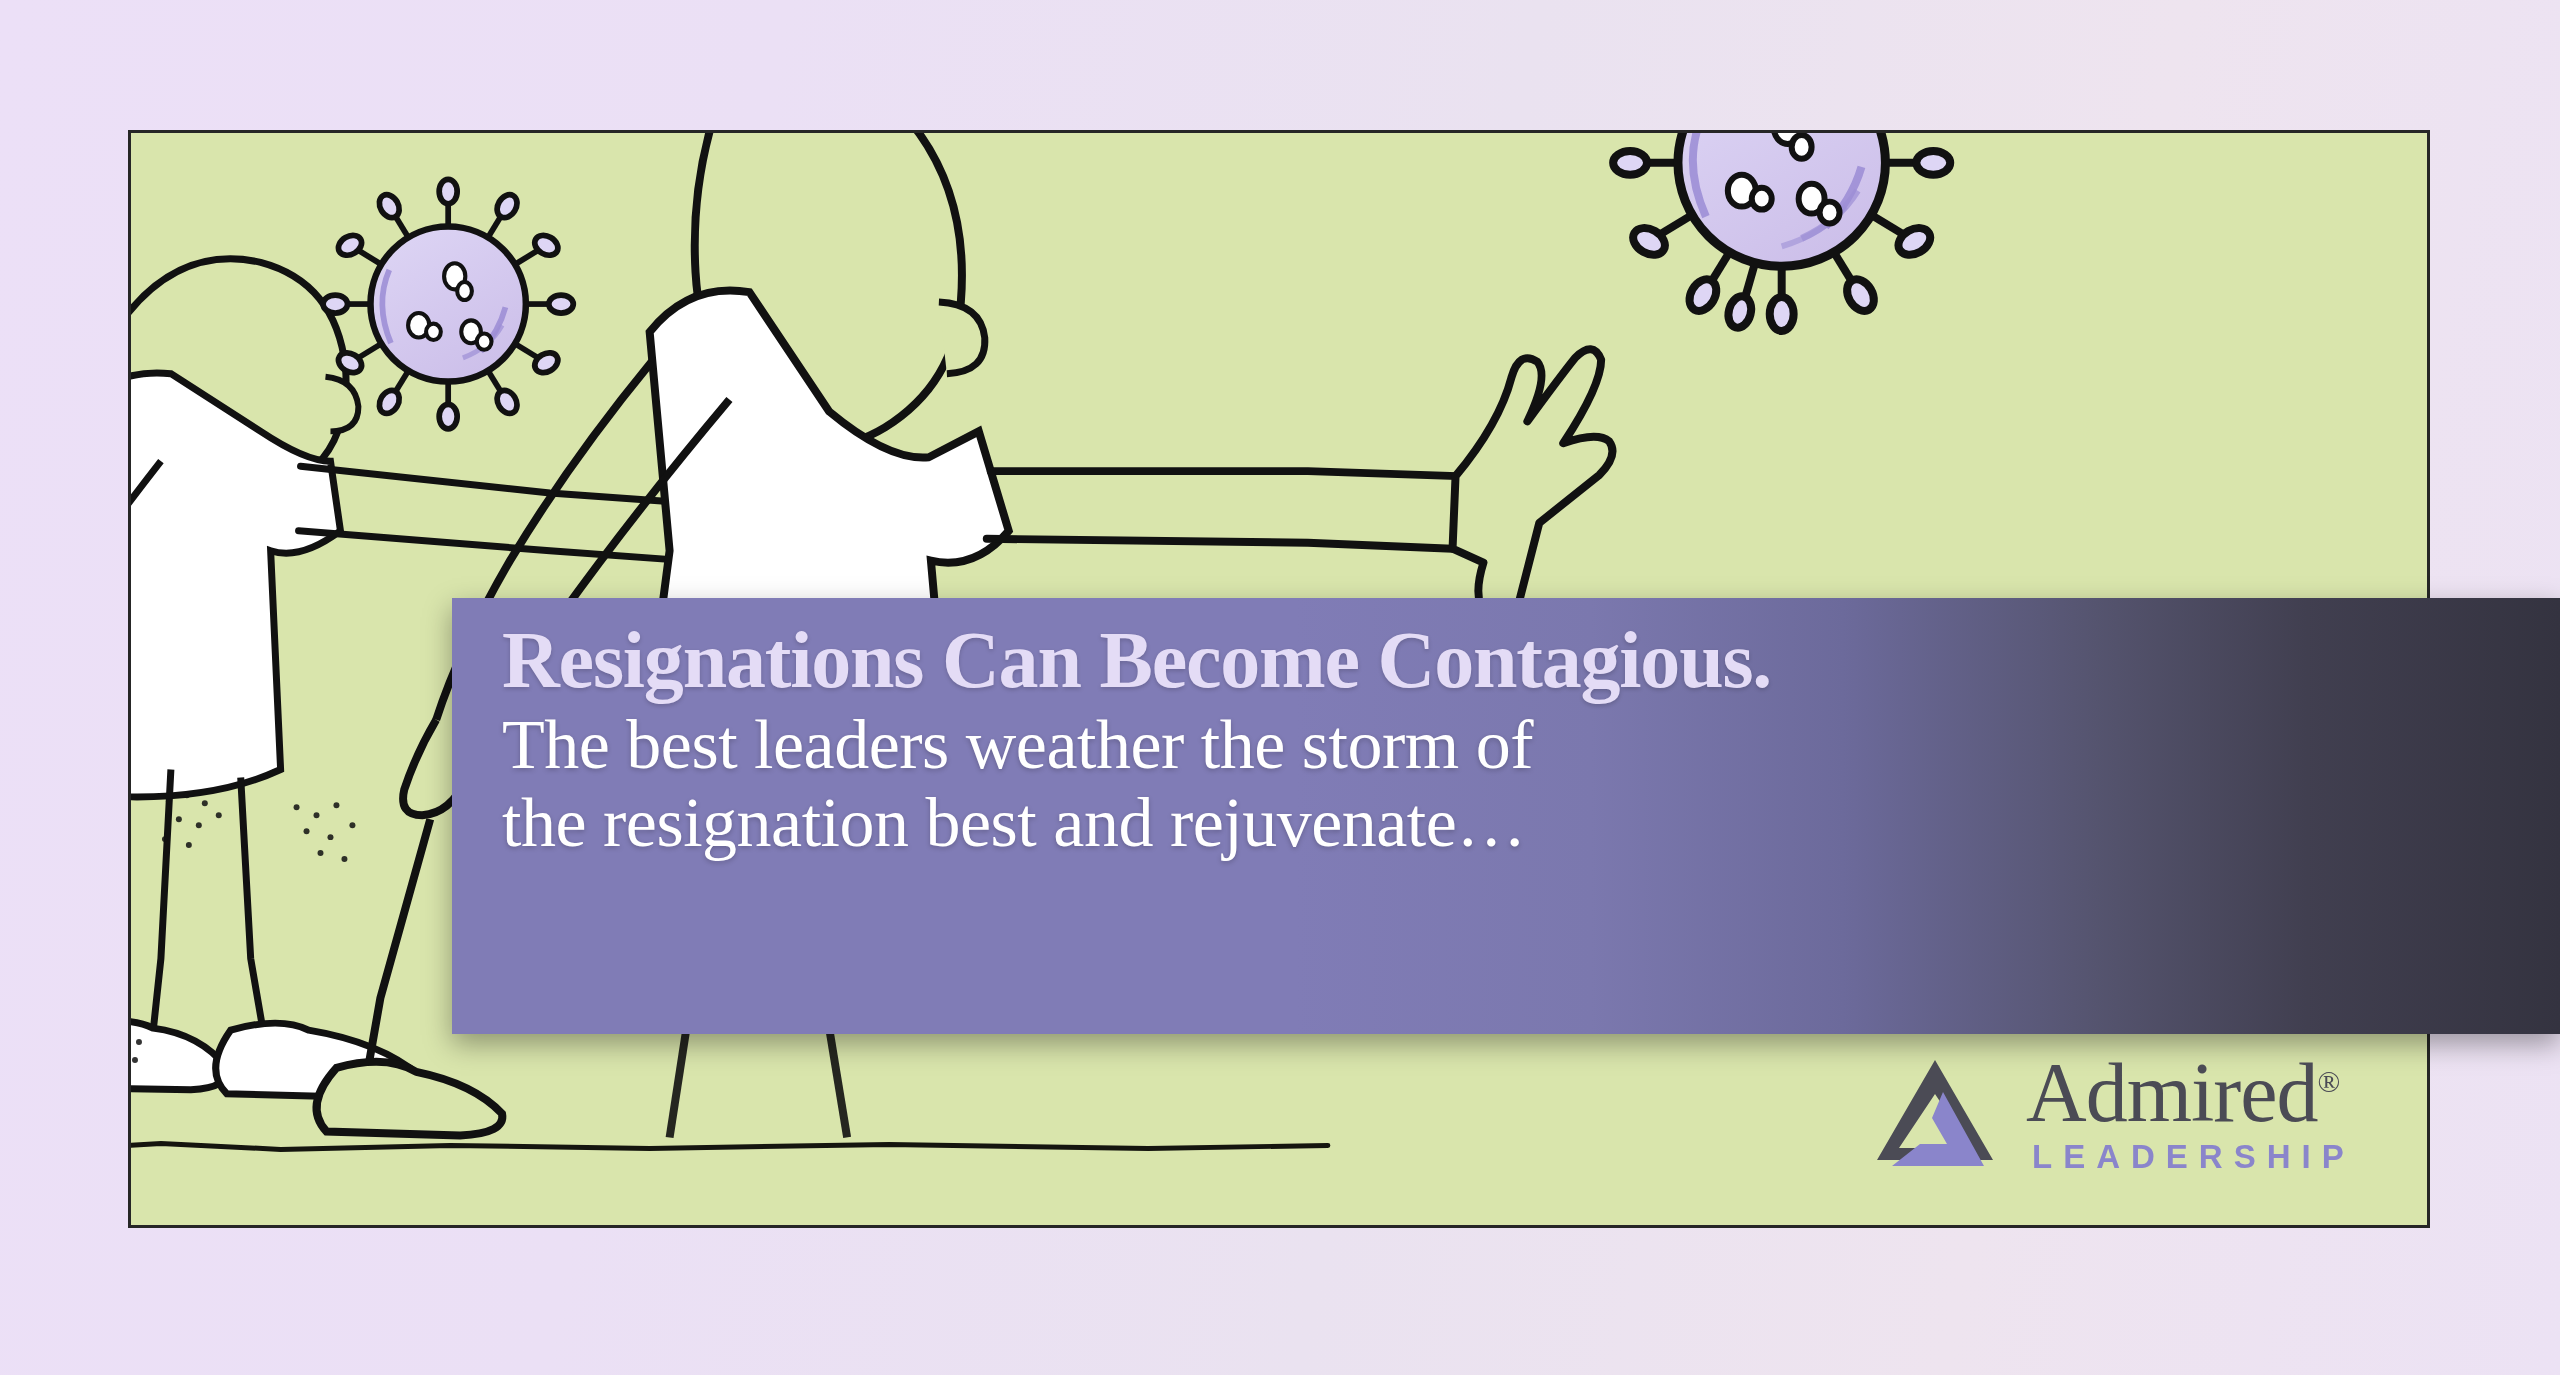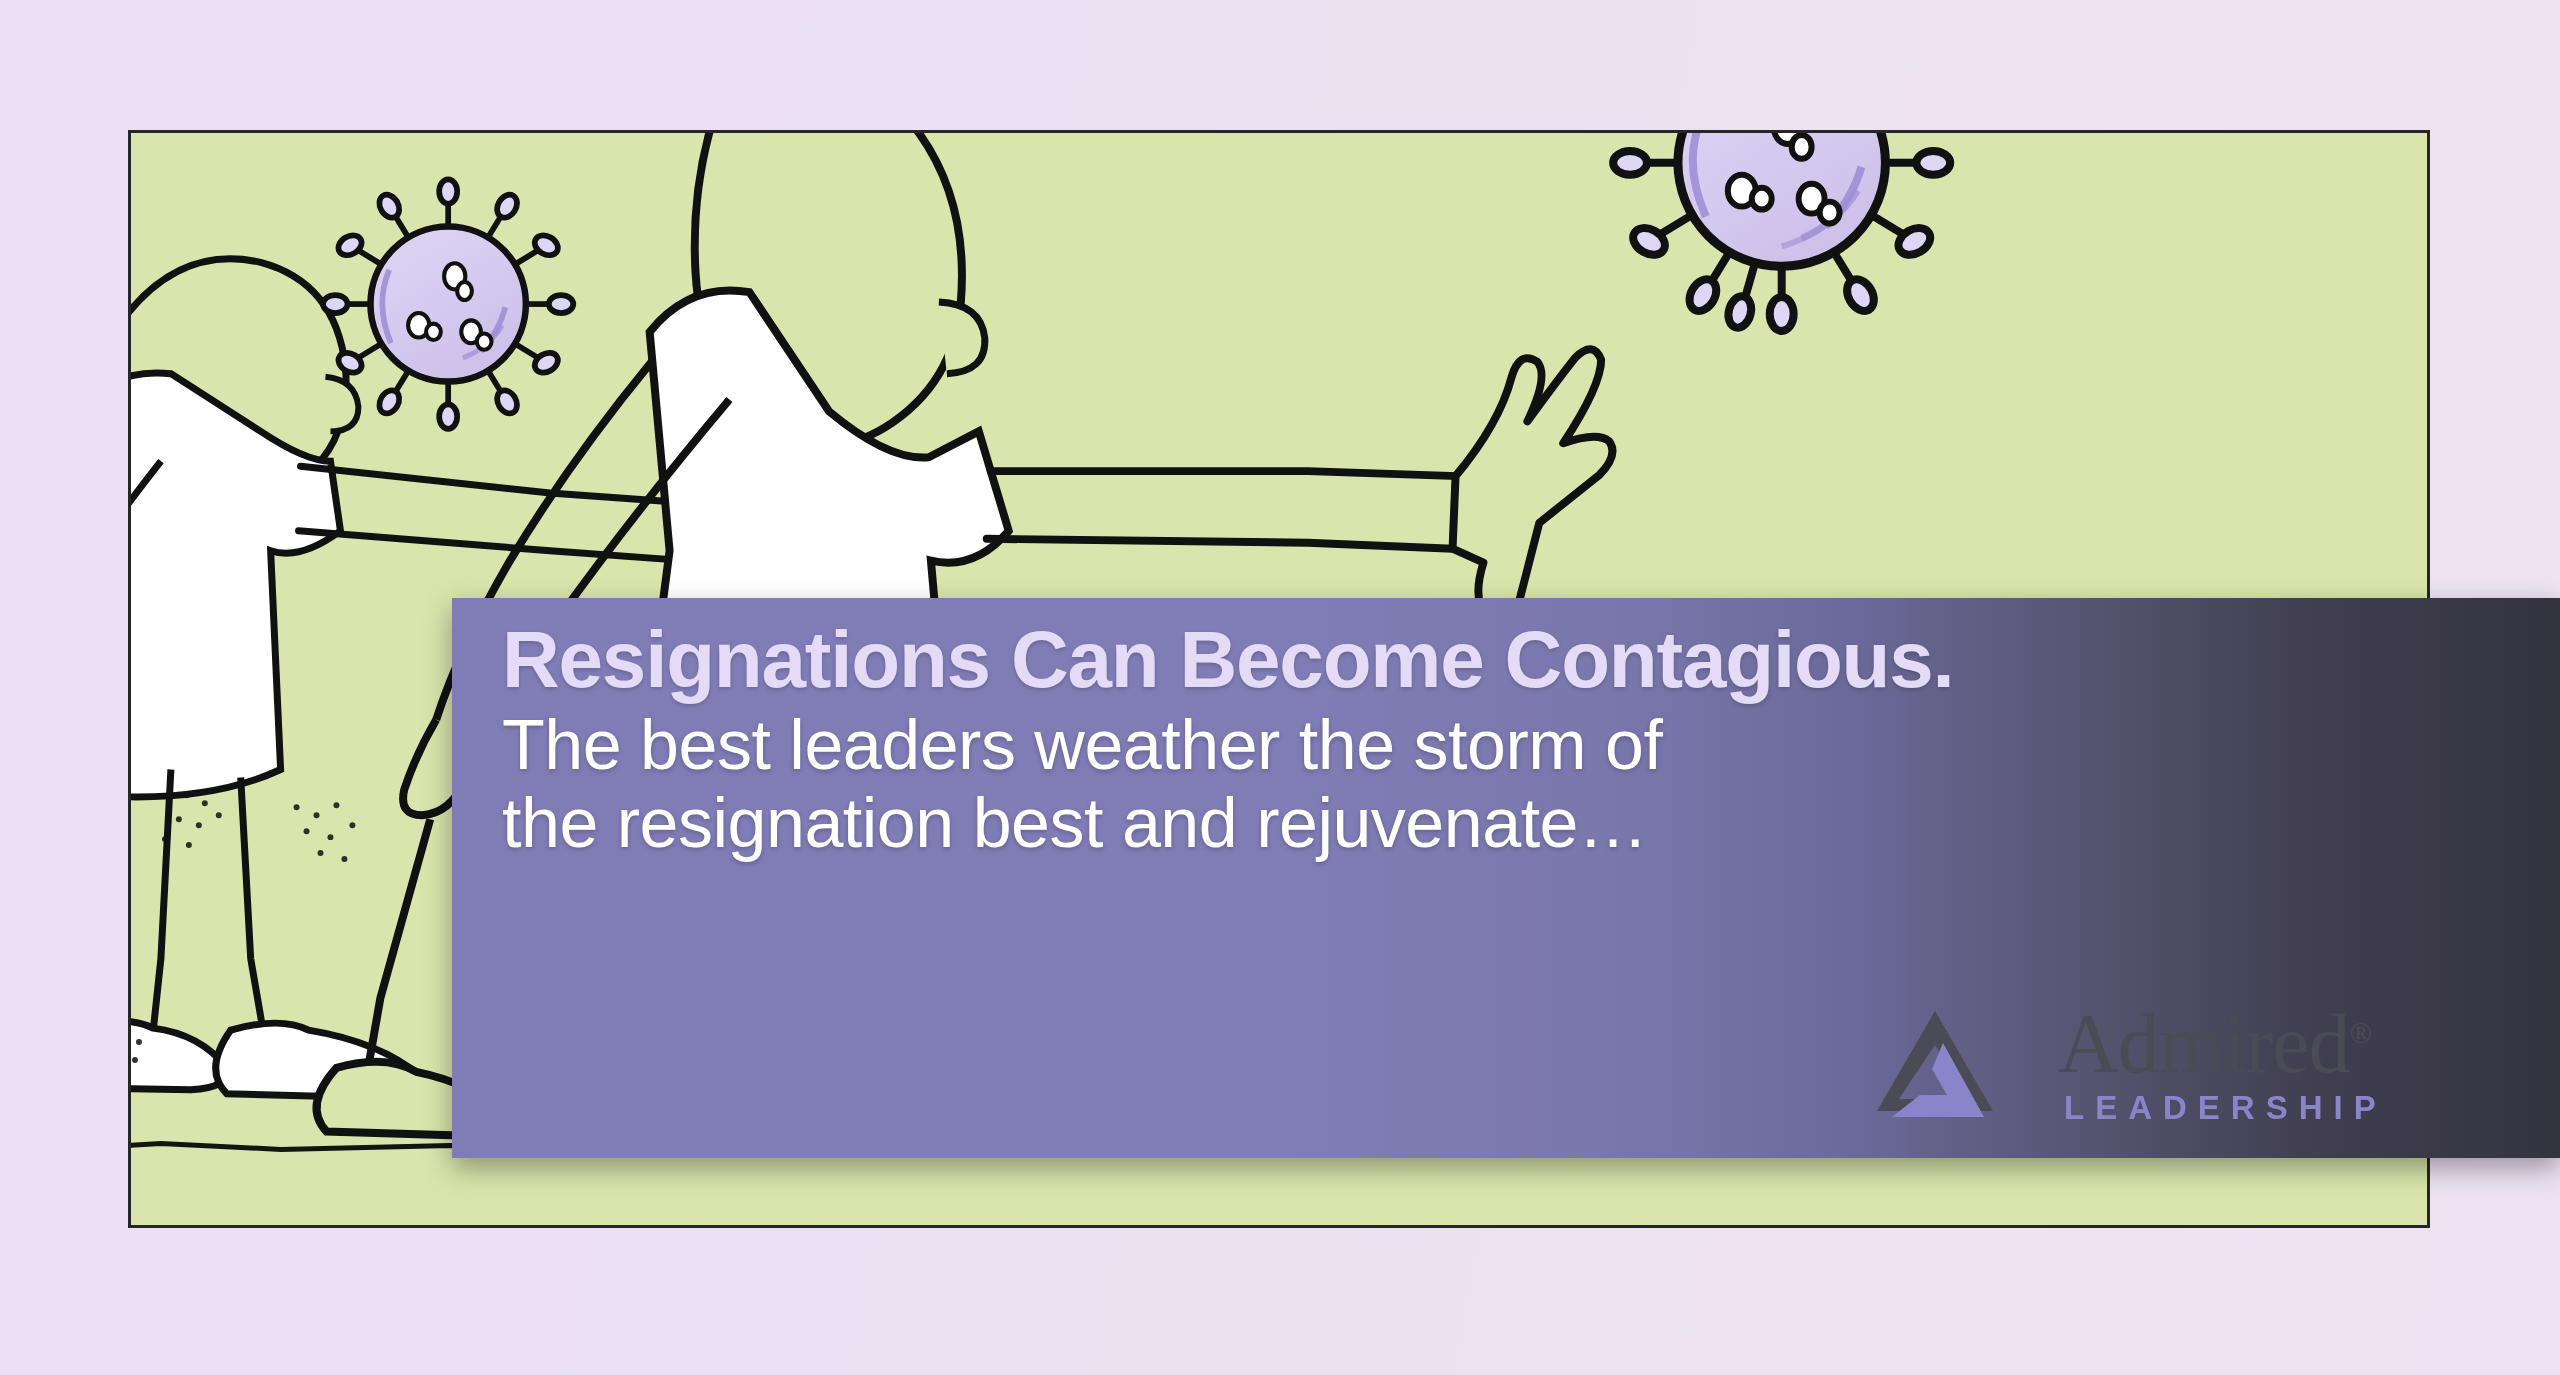--- a/index.html
+++ b/index.html
@@ -25,27 +25,28 @@
   }
   #panel-inner { position:absolute; inset:0; overflow:hidden; }
 
   
   .art { position:absolute; inset:0; width:100%; height:100%; }
 
   
   #overlay {
     position:absolute;
     left:452px; top:598px;
-    width:2108px; height:560px;
+    width:2108px; height:436px;
     background:linear-gradient(90deg,
         #807cb6 0%, #807cb6 40%,
         #7b78ae 54%, #6c6a9b 66%,
         #55546f 78%, #413f50 88%, #343340 100%);
     box-shadow:0 10px 26px rgba(0,0,0,.35);
     padding:22px 0 10px 50px;
+    font-family:Liberation Serif, serif;
   }
   #headline {
     font-size:80px;
     font-weight:bold;
     line-height:1.0;
     letter-spacing:-1.2px;
     color:#e4dcf6;
     white-space:nowrap;
     text-shadow:0 2px 4px rgba(0,0,0,.18);
   }
@@ -56,23 +57,23 @@
     letter-spacing:-0.5px;
     color:#ffffff;
     white-space:nowrap;
     text-shadow:0 2px 5px rgba(0,0,0,.22);
   }
   #sub1 { margin-top:6px; }
 
   
   #logo {
     position:absolute;
-    left:1872px; top:992px;
+    left:1872px; top:1041px;
     width:520px; height:148px;
-    display:flex; align-items:center;gap:32px;
+    display:flex; align-items:center;
   }
   #logo-mark { position:relative; width:126px; height:118px; flex:0 0 auto; }
   #logo-words { margin-left:28px; display:flex; flex-direction:column; }
   #logo-admired {
     font-family:"Liberation Serif", serif;
     font-size:84px; line-height:.92;
     color:#4b4b55;
     letter-spacing:-1px;
     position:relative;
   }

